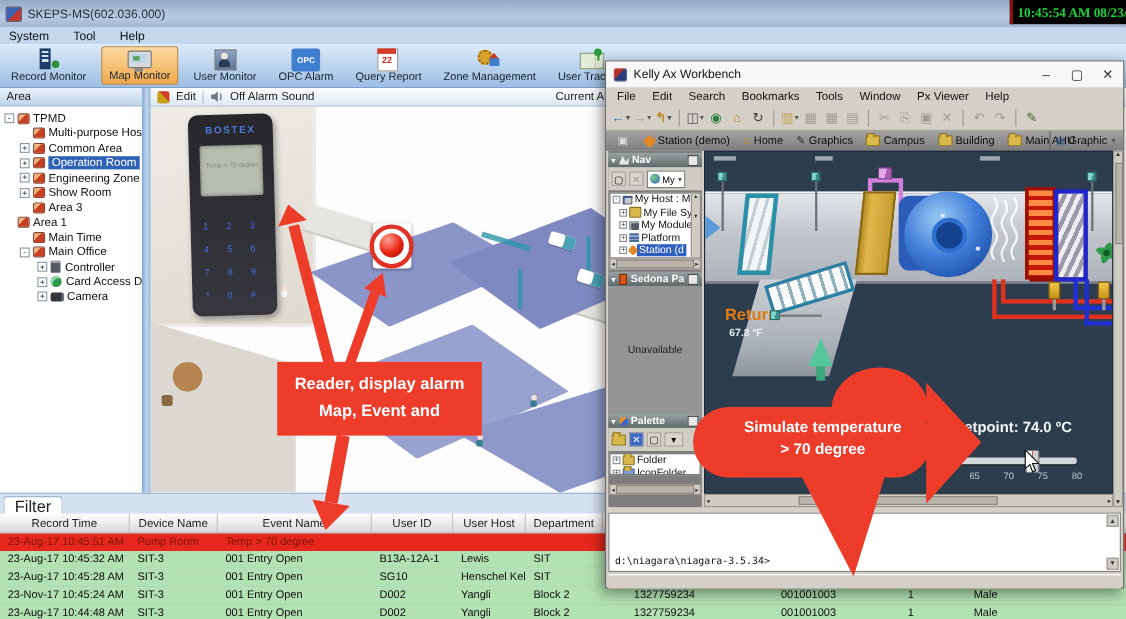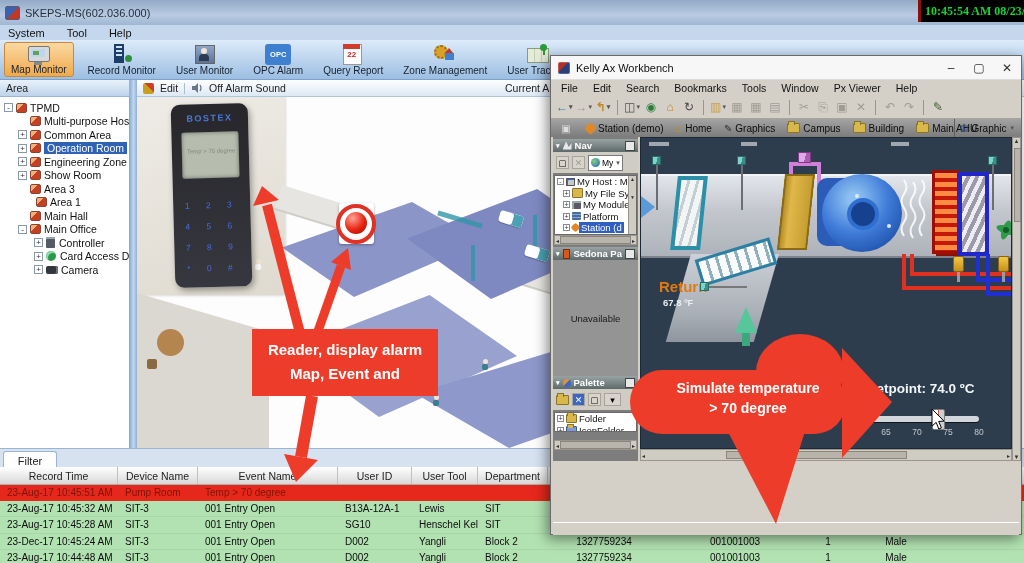--- a/index.html
+++ b/index.html
@@ -100,21 +100,21 @@
                box-shadow:inset 0 0 4px rgba(0,0,0,.45);font-size:6px;color:#858c80;padding:16px 0 0 5px;box-sizing:border-box}
   #device .krow{position:absolute;left:0;width:100%;text-align:center;color:#4a6ae0;font-size:8.5px;letter-spacing:7px}
   
   #alarmsq{left:339px;top:203px;width:35px;height:41px;background:#fff;border-radius:3px;box-shadow:0 1px 3px rgba(0,0,0,.3)}
   #alarmring{left:336px;top:204px;width:40px;height:40px;border:4px solid #e03224;border-radius:50%;box-sizing:border-box}
   #alarmball{left:345px;top:212px;width:22px;height:22px;border-radius:50%;
              background:radial-gradient(circle at 35% 28%,#ffa294,#e82412 55%,#9c0e03)}
   
   #filterbar{left:0;top:448px;width:1024px;height:19px;background:#d6e2f0;border-top:1px solid #9ab4d4;box-sizing:border-box}
   #filtertab{position:absolute;left:3px;top:2px;width:52px;height:17px;background:#fff;border:1px solid #9ab4d4;
-             border-bottom:none;border-radius:3px 3px 0 0;font-size:11px;display:flex;align-items:center;
+             border-bottom:none;border-radius:3px 3px 0 0;font-size:15px;display:flex;align-items:center;
              justify-content:center;color:#222}
   .grid{display:grid;grid-template-columns:118px 80px 140px 74px 66px 70px 112px 150px 36px 100px}
   #thead{left:0;top:467px;width:1024px;height:18px;background:linear-gradient(#ffffff,#d8d8d8);
          border-bottom:1px solid #aaa;box-sizing:border-box;font-size:10.5px;color:#222}
   #thead .th{display:flex;align-items:center;justify-content:center;border-right:1px solid #c0c0c0;overflow:hidden;white-space:nowrap}
   #tbody{left:0;top:485px;width:1024px;height:78px;display:flex;flex-direction:column}
   .tr{flex:1;font-size:10px;color:#0c0c0c;align-items:center}
   .tr .td{overflow:hidden;white-space:nowrap;padding-left:7px;line-height:15.5px}
   .tr .td.cc{text-align:center;padding-left:0}
   .tr.alarm{background:#e5281b;color:#7e1408}
@@ -218,38 +218,38 @@
   <span class="t">SKEPS-MS(602.036.000)</span>
 </div>
 
 <div class="a" id="menubar">
   <span>System</span>
   <span>Tool</span>
   <span>Help</span>
 </div>
 
 <div class="a" id="toolbar">
+  <div class="tbtn">
+    <div class="ticn i-rec">
+        <div class="b"></div>
+        <div class="w"></div>
+        <div class="tr"></div>
+      </div>
+    <div class="lab">Record Monitor</div>
+  </div>
   <div class="tbtn sel">
     <div class="ticn i-map">
         <div class="scr"></div>
         <div class="scr2"></div>
         <div class="scr3"></div>
         <div class="base"></div>
       </div>
     <div class="lab">Map Monitor</div>
   </div>
   <div class="tbtn">
-    <div class="ticn i-rec">
-        <div class="b"></div>
-        <div class="w"></div>
-        <div class="tr"></div>
-      </div>
-    <div class="lab">Record Monitor</div>
-  </div>
-  <div class="tbtn">
     <div class="ticn i-pho">
         <div class="b"></div>
         <div class="h"></div>
         <div class="s"></div>
       </div>
     <div class="lab">User Monitor</div>
   </div>
   <div class="tbtn">
     <div class="ticn i-opc">OPC</div>
     <div class="lab">OPC Alarm</div>
@@ -311,27 +311,27 @@
     </div>
   <div class="trow" style="padding-left:18px">
       <span class="exp">+</span>
       <span class="cube"></span>
       <span>Show Room</span>
     </div>
   <div class="trow" style="padding-left:30px">
       <span class="cube"></span>
       <span>Area 3</span>
     </div>
-  <div class="trow" style="padding-left:36px">
+  <div class="trow" style="padding-left:16px">
       <span class="cube"></span>
       <span>Area 1</span>
     </div>
   <div class="trow" style="padding-left:30px">
       <span class="cube"></span>
-      <span>Main Hall</span>
+      <span>Main Time</span>
     </div>
   <div class="trow" style="padding-left:18px">
       <span class="exp">-</span>
       <span class="cube"></span>
       <span>Main Office</span>
     </div>
   <div class="trow" style="padding-left:34px">
       <span class="exp">+</span>
       <span class="ic-ctrl"></span>
       <span>Controller</span>
@@ -428,21 +428,21 @@
   <div class="th">
       <span>Device Name</span>
     </div>
   <div class="th">
       <span>Event Name</span>
     </div>
   <div class="th">
       <span>User ID</span>
     </div>
   <div class="th">
-      <span>User Tool</span>
+      <span>User Host</span>
     </div>
   <div class="th">
       <span>Department</span>
     </div>
   <div class="th"></div>
     <div class="th"></div>
   <div class="th"></div>
     <div class="th"></div>
 </div>
 
@@ -477,21 +477,21 @@
       <span class="td">001 Entry Open</span>
       <span class="td">SG10</span>
       <span class="td">Henschel Kelly</span>
       <span class="td">SIT</span>
       <span class="td cc"></span>
       <span class="td cc"></span>
       <span class="td cc"></span>
       <span class="td cc"></span>
   </div>
   <div class="tr ok grid">
-    <span class="td">23-Dec-17 10:45:24 AM</span>
+    <span class="td">23-Nov-17 10:45:24 AM</span>
       <span class="td">SIT-3</span>
       <span class="td">001 Entry Open</span>
       <span class="td">D002</span>
       <span class="td">Yangli</span>
       <span class="td">Block 2</span>
       <span class="td cc">1327759234</span>
       <span class="td cc">001001003</span>
       <span class="td cc">1</span>
       <span class="td cc">Male</span>
   </div>
@@ -759,20 +759,25 @@
 
   <div class="a" id="gvscr">▲<div class="thm"></div><div style="position:absolute;left:0;bottom:0;width:100%">▼</div></div>
   <div class="hscr" style="left:89px;top:393px;width:372px;height:12px">
       <span>◂</span>
       <span style="flex:0.4"></span>
       <span class="thm" style="flex:0.9"></span>
       <span style="flex:0.5"></span>
       <span>▸</span>
     </div>
 
+  <div class="a" id="console">
+    <div class="prompt">d:\niagara\niagara-3.5.34&gt;</div>
+    <div class="cscr" style="top:1px">▲</div>
+    <div class="cscr" style="bottom:1px">▼</div>
+  </div>
   <div class="a" id="status"></div>
 </div>
 
 <svg class="a" width="1024" height="563" viewBox="0 0 1024 563" style="left:0;top:0;z-index:50;pointer-events:none">
   <g fill="#ee3c2a">
     <ellipse cx="800" cy="372" rx="44" ry="38"></ellipse>
     <rect x="630" y="370" width="216" height="64" rx="32"></rect>
     <polygon points="842,348 892,402 842,458"></polygon>
     <polygon points="726,428 806,428 776,524"></polygon>
     <polygon points="262,186 279,200 253,206"></polygon>

